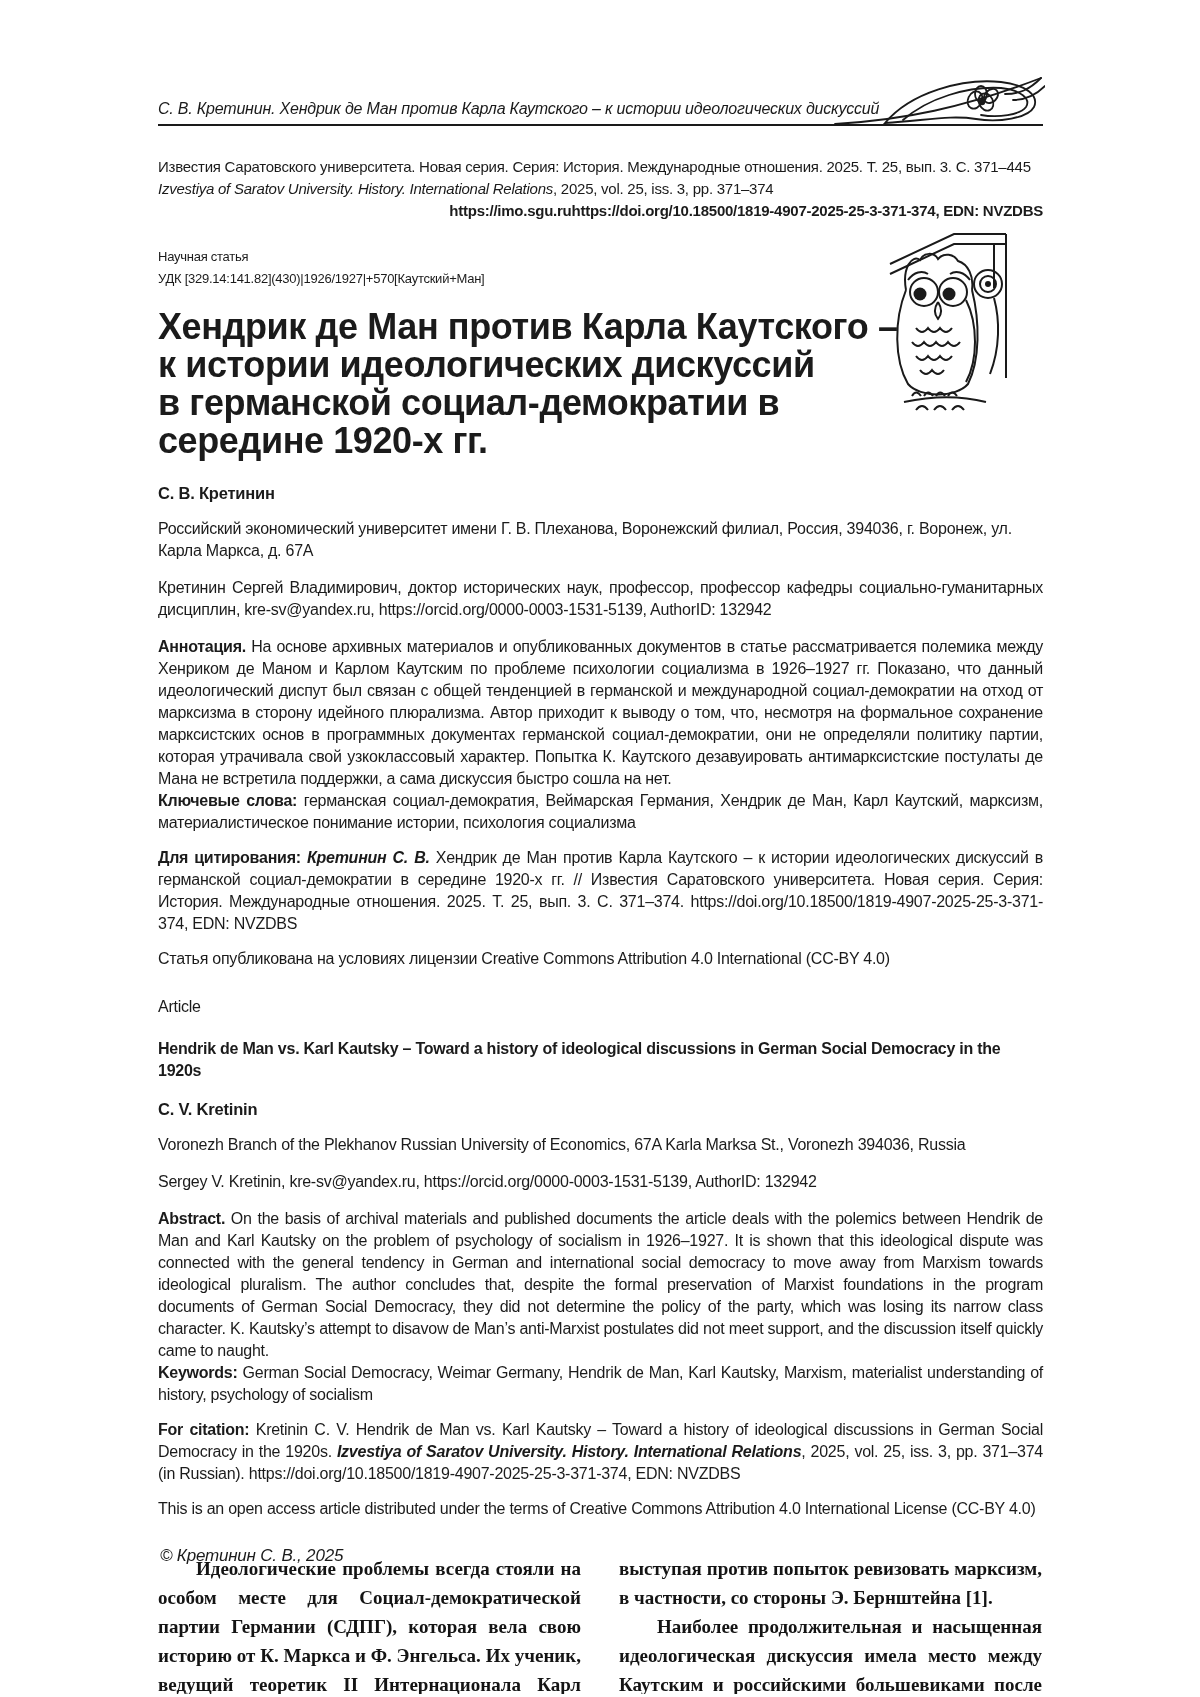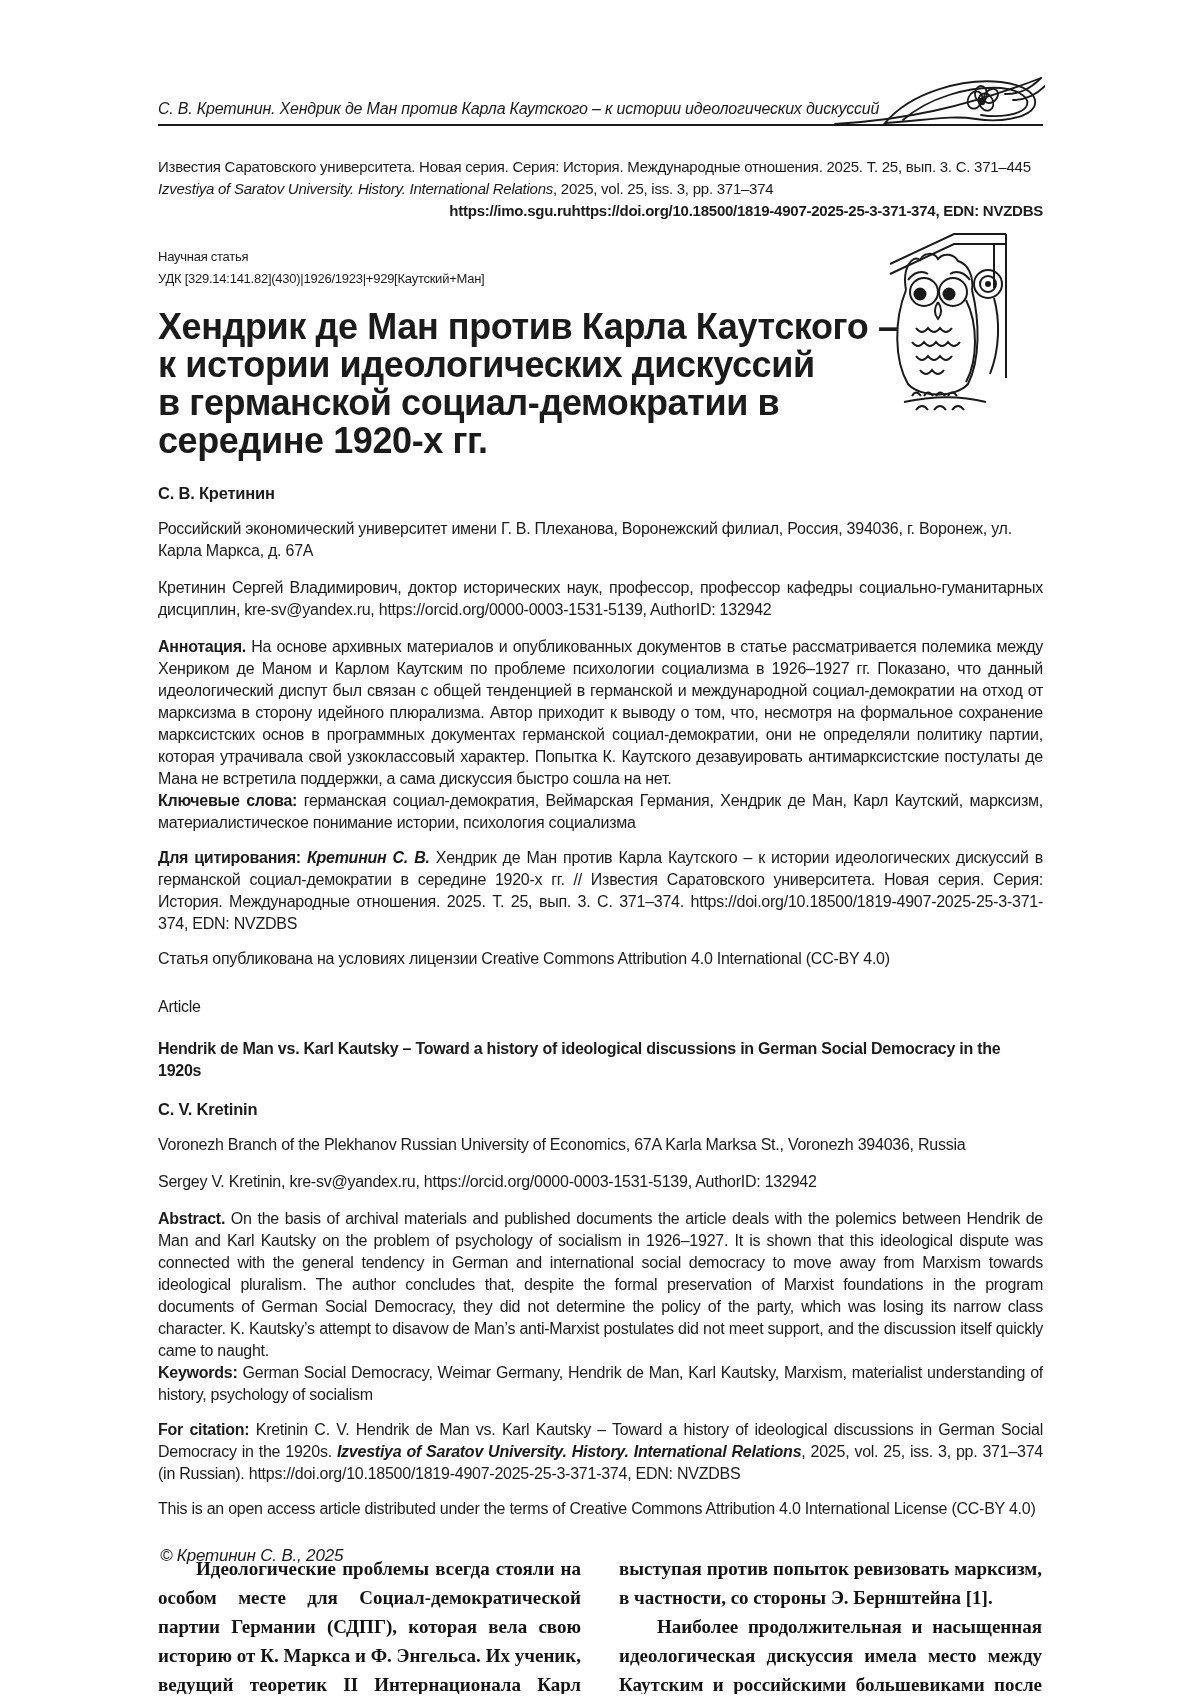--- a/index.html
+++ b/index.html
@@ -96,21 +96,21 @@
     <div>Известия Саратовского университета. Новая серия. Серия: История. Международные отношения. 2025. Т. 25, вып. 3. С. 371–445</div>
     <div><span class="it">Izvestiya of Saratov University. History. International Relations</span><span>, 2025, vol. 25, iss. 3, pp. 371–374</span></div>
     <div class="url-row">
       <span>https://imo.sgu.ru</span>
       <span>https://doi.org/10.18500/1819-4907-2025-25-3-371-374, EDN: NVZDBS</span>
     </div>
   </div>
 
   <div class="type-block">
     <div>Научная статья</div>
-    <div>УДК [329.14:141.82](430)|1926/1923|+929[Каутский+Ман]</div>
+    <div>УДК [329.14:141.82](430)|1926/1927|+570[Каутский+Ман]</div>
   </div>
 
   <div class="main-title">
     <div>Хендрик де Ман против Карла Каутского –</div>
     <div>к истории идеологических дискуссий</div>
     <div>в германской социал-демократии в середине 1920-х гг.</div>
   </div>
 
   <div class="owl-wrap">
     <svg width="126" height="184" viewBox="0 0 126 184" fill="none" stroke="#1a1a1a" stroke-width="2">

